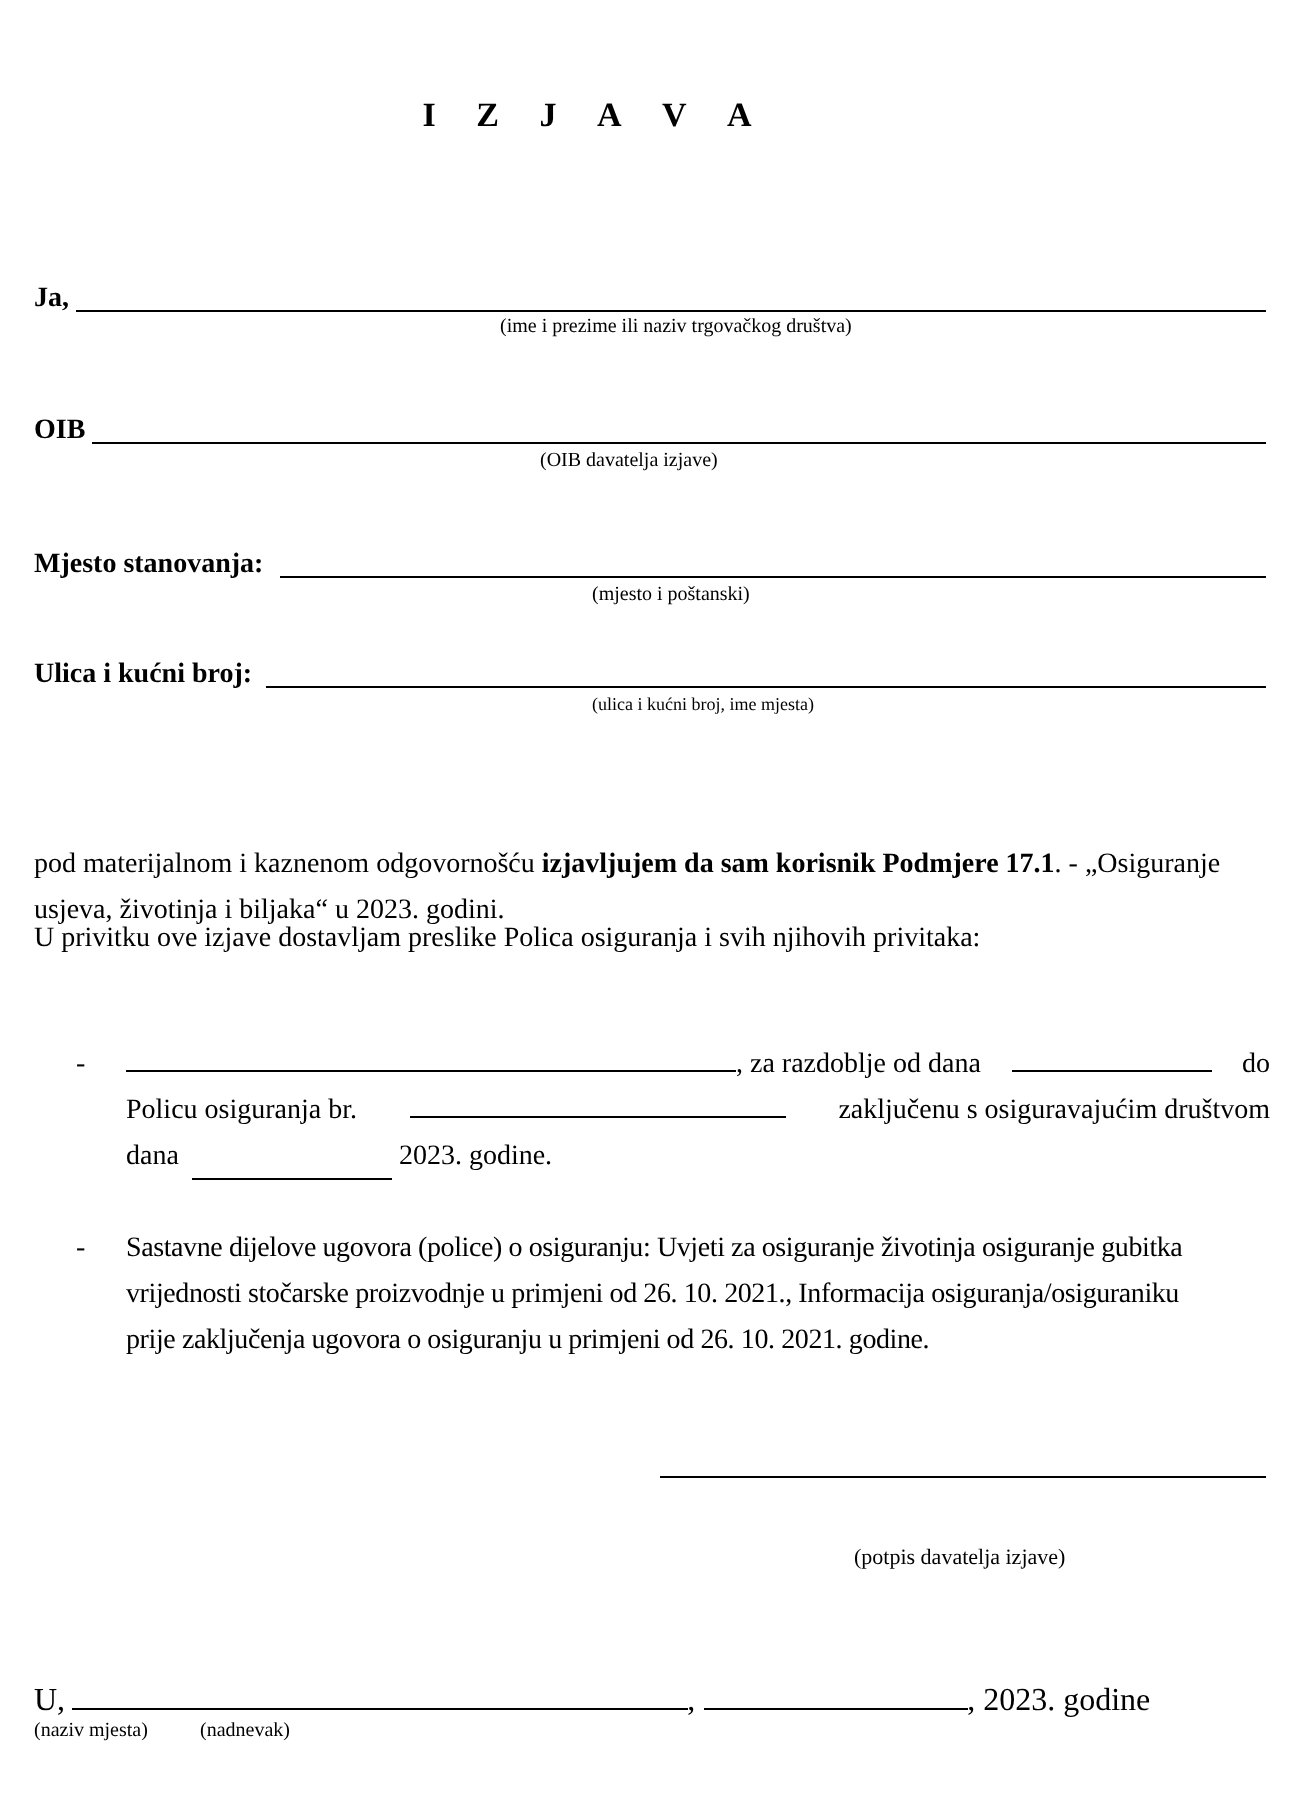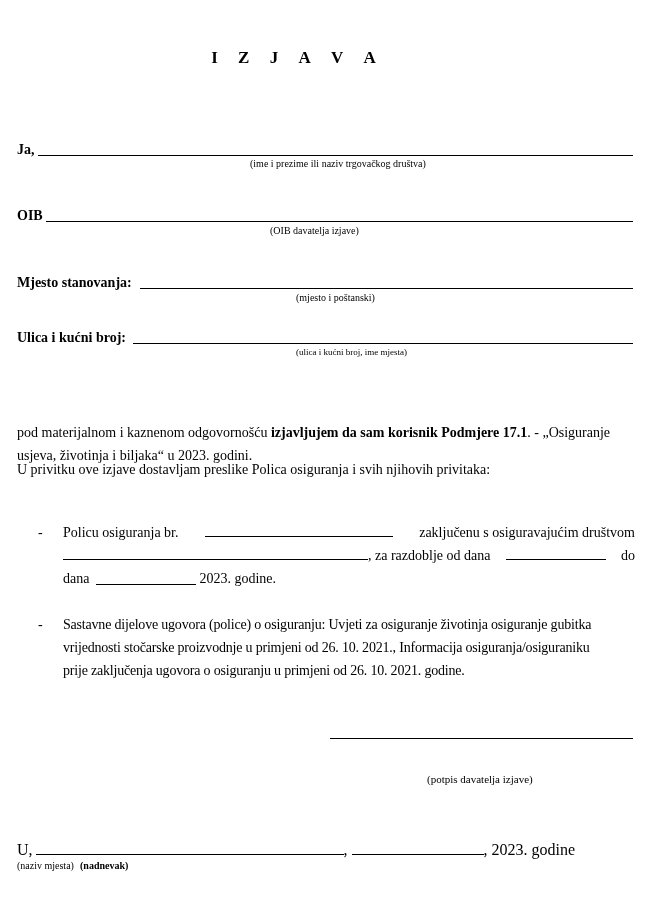--- a/index.html
+++ b/index.html
@@ -49,33 +49,33 @@
     <span>pod materijalnom i kaznenom odgovornošću </span><b>izjavljujem da sam korisnik Podmjere 17.1</b><span>. -  „Osiguranje</span>
   </div>
   <div>usjeva, životinja i biljaka“ u 2023. godini.</div>
 </div>
 
 <div class="abs body-text" style="left:17px; top:458px; white-space:nowrap;">U privitku ove izjave dostavljam preslike Polica osiguranja i svih njihovih privitaka:</div>
 
 <div class="abs bullet-dash" style="left:38px; top:525px;">-</div>
 <div class="abs body-text" style="left:63px; top:521px; width:572px;">
   <div style="display:flex; justify-content:space-between; align-items:baseline;">
-    <span>Policu osiguranja br.</span>
-    <span class="fill" style="width:188px;"></span>
-    <span>zaključenu s osiguravajućim društvom</span>
-  </div>
-  <div style="display:flex; justify-content:space-between; align-items:baseline;">
     <span style="display:flex; align-items:baseline;">
       <span class="fill" style="width:305px;"></span>
         <span>, za razdoblje od dana</span>
     </span>
     <span class="fill" style="width:100px;"></span>
     <span>do</span>
   </div>
-  <div style="display:flex; align-items:center;">
+  <div style="display:flex; justify-content:space-between; align-items:baseline;">
+    <span>Policu osiguranja br.</span>
+    <span class="fill" style="width:188px;"></span>
+    <span>zaključenu s osiguravajućim društvom</span>
+  </div>
+  <div style="display:flex; align-items:flex-end;">
     <span>dana</span>
     <span class="fill" style="width:100px; margin:0 3px 0 7px;"></span>
     <span>2023. godine.</span>
   </div>
 </div>
 
 <div class="abs bullet-dash" style="left:38px; top:617px;">-</div>
 <div class="abs body-text" style="left:63px; top:613px; width:575px; white-space:nowrap; letter-spacing:-0.2px;">
   <div>Sastavne dijelove ugovora (police) o osiguranju: Uvjeti za osiguranje životinja osiguranje gubitka</div>
   <div>vrijednosti stočarske proizvodnje u primjeni od 26. 10. 2021., Informacija osiguranja/osiguraniku</div>
@@ -86,13 +86,13 @@
 <div class="abs hint" style="left:427px; top:742px; font-size:11px;margin-top:31px;">(potpis davatelja izjave)</div>
 
 <div class="abs" style="left:17px; top:840px; font-size:16px; white-space:nowrap; display:flex; align-items:baseline;">
   <span>U,</span>
   <span class="fill" style="width:308px; height:14px; margin-left:3px;"></span>
   <span>,</span>
   <span class="fill" style="width:132px; height:14px; margin-left:4px;"></span>
   <span>, 2023. godine</span>
 </div>
 <div class="abs hint" style="left:17px; top:860px;">(naziv mjesta)</div>
-<div class="abs hint" style="left:80px; top:860px;font-weight:bold;">(nadnevak)</div>
+<div class="abs hint" style="left:100px; top:860px;">(nadnevak)</div>
 
 </body></html>

